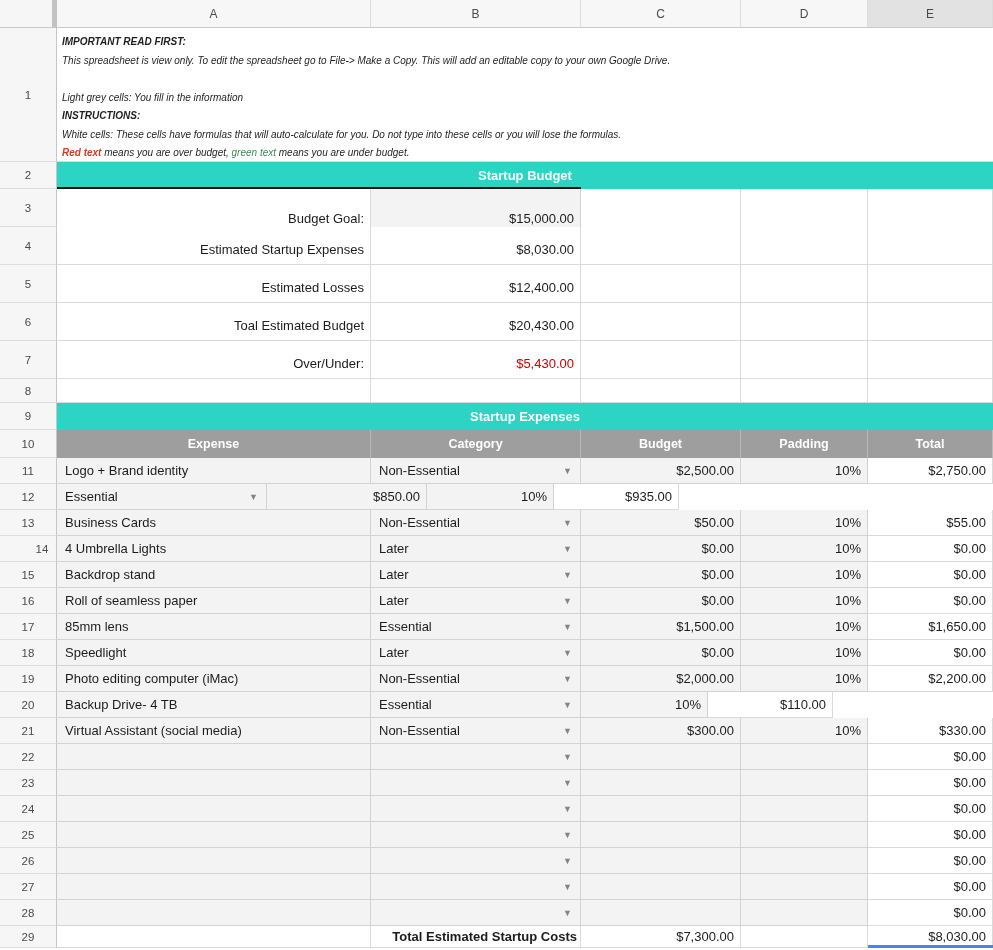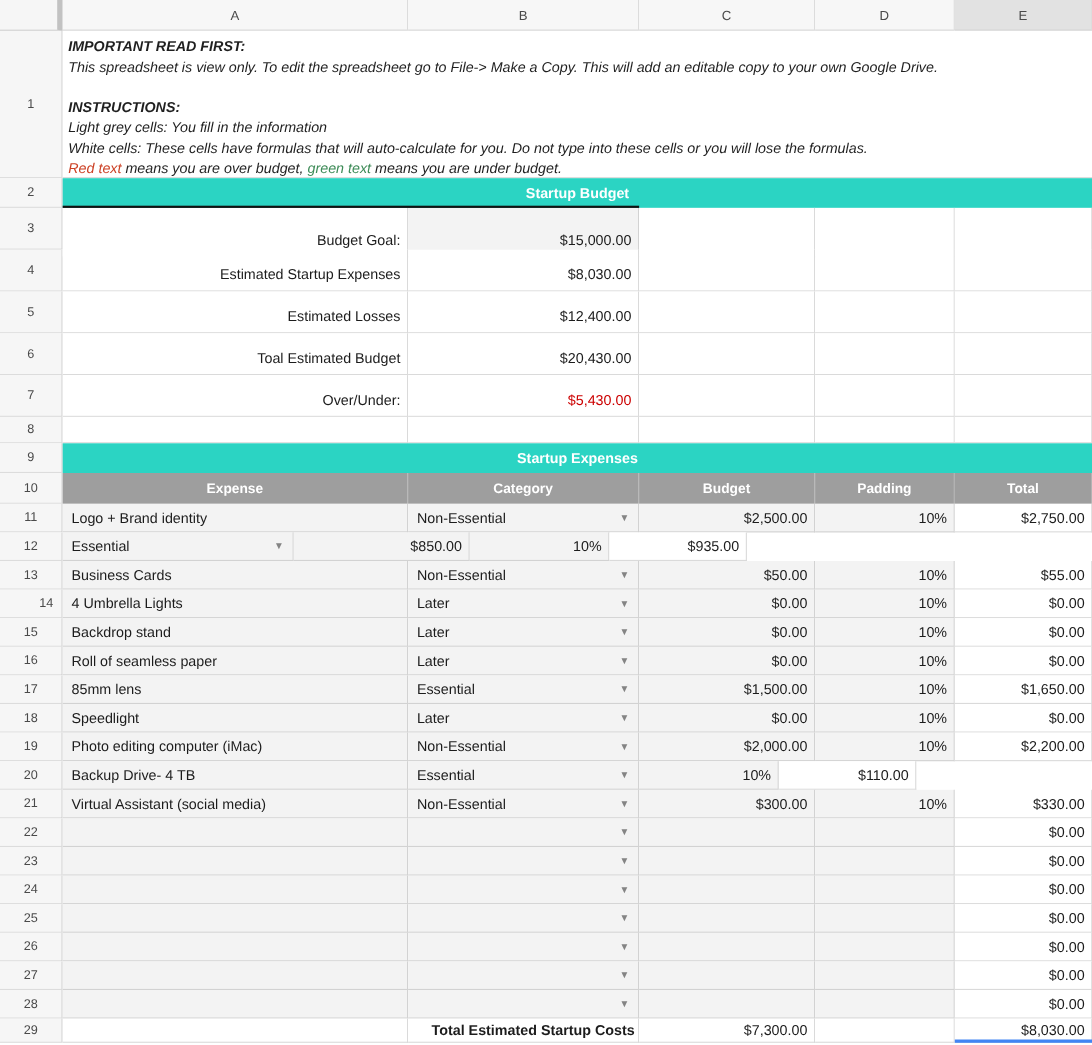--- a/index.html
+++ b/index.html
@@ -28,21 +28,21 @@
   .c.left{padding-left:8px;}
   .teal{height:100%;width:936px;box-sizing:border-box;display:flex;align-items:center;justify-content:center;
         color:#fff;font-weight:bold;font-size:13px;}
   .thead-cell{height:100%;box-sizing:border-box;display:flex;align-items:center;justify-content:center;
         color:#fff;font-weight:bold;font-size:12.5px;border-right:1px solid #b9b9b9;}
   .budget-cell{align-items:flex-end;padding-bottom:7px;}
   .bold{font-weight:bold;}
   .arrow{position:absolute;right:8px;top:50%;transform:translateY(-50%);
          font-size:9px;color:#848484;line-height:1;}
   
-  #row1-text{position:absolute;left:62px;top:33px;width:925px;font-size:13px;font-style:italic;
+  #row1-text{position:absolute;left:62px;top:33px;width:925px;font-size:10px;font-style:italic;
              line-height:18.5px;color:#1f1f1f;}
   #row1-text .l{height:18.5px;white-space:nowrap;}
   #row1-text .bold{font-weight:bold;}
   #row1-text .red{color:#cc4125;}
   #row1-text .green{color:#3d8b57;}
   
   #row2-border{position:absolute;left:57px;top:187px;width:524px;height:2px;background:#111;}
   #selection-line{position:absolute;left:868px;top:945px;width:125px;height:3px;background:#4285f4;}
 </style>
 </head>
@@ -291,21 +291,21 @@
         <div class="c right" style="width: 160px;">$7,300.00</div>
         <div class="c " style="width: 127px;"></div>
         <div class="c right" style="width: 125px;">$8,030.00</div>
       </div>
     </div>
 
   <div id="row1-text">
     <div class="l bold">IMPORTANT READ FIRST:</div>
     <div class="l">This spreadsheet is view only. To edit the spreadsheet go to File-&gt; Make a Copy. This will add an editable copy to your own Google Drive.</div>
     <div class="l"></div>
+    <div class="l">Light grey cells: You fill in the information</div>
     <div class="l bold">INSTRUCTIONS:</div>
-    <div class="l">Light grey cells: You fill in the information</div>
     <div class="l">White cells: These cells have formulas that will auto-calculate for you. Do not type into these cells or you will lose the formulas.</div>
-    <div class="l"><span class="red" style="color: rgb(204, 65, 37);">Red text</span><span> means you are over budget, </span><span class="green" style="color: rgb(61, 139, 87);">green text</span><span> means you are under budget.</span></div>
+    <div class="l"><span class="red" style="color: rgb(204, 65, 37); font-weight: bold;">Red text</span><span> means you are over budget, </span><span class="green" style="color: rgb(61, 139, 87);">green text</span><span> means you are under budget.</span></div>
   </div>
 
   <div id="row2-border"></div>
   <div id="selection-line" style="background: rgb(66, 133, 244);"></div>
 </div>
 
 </body></html>

